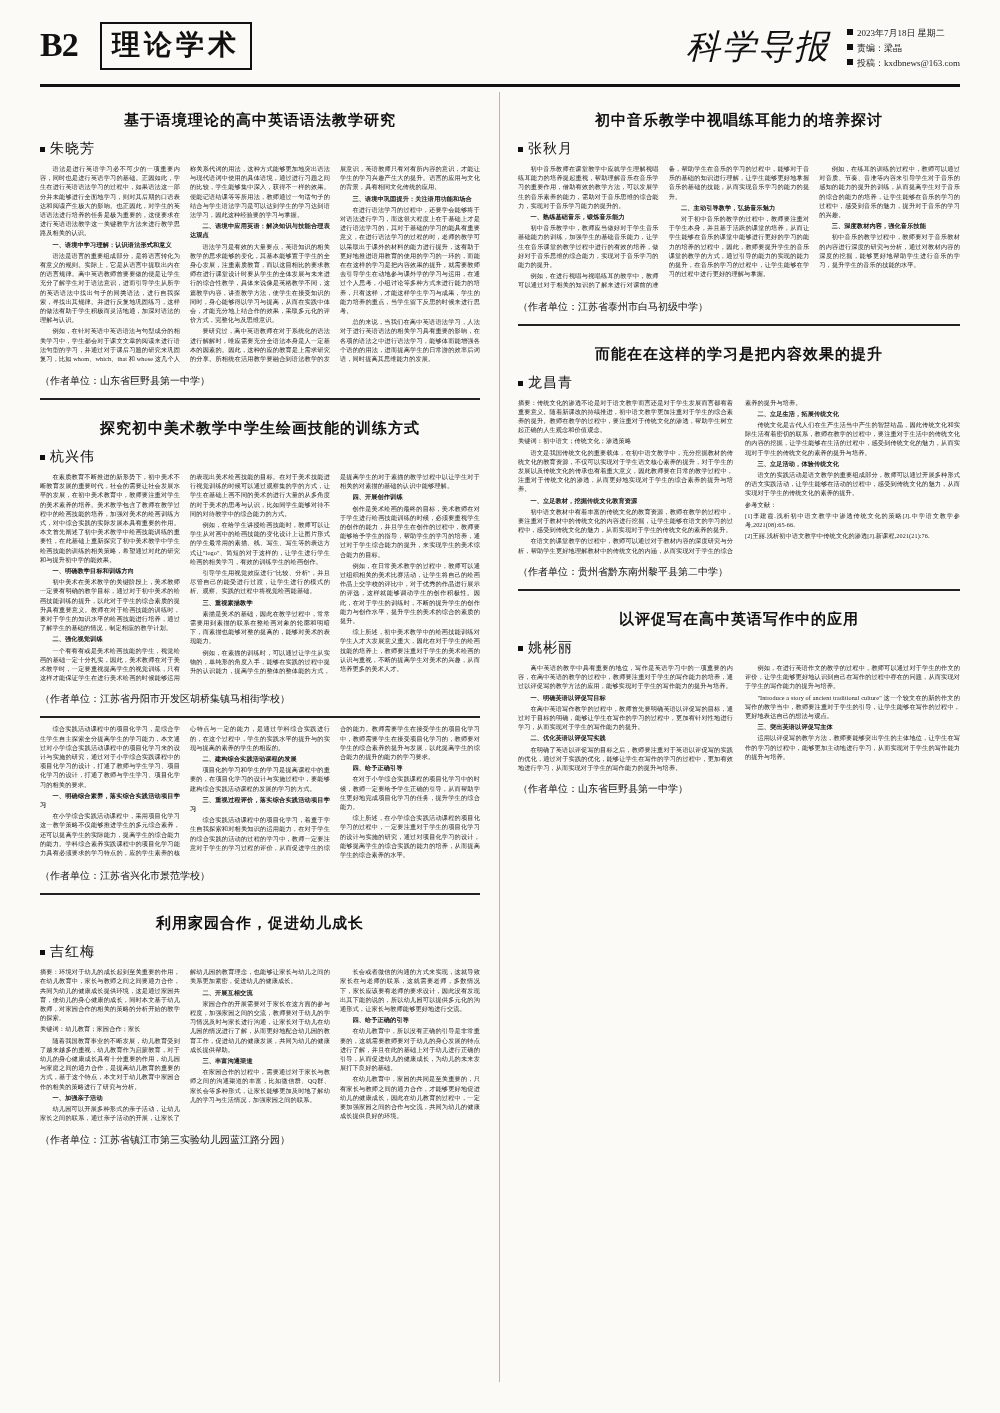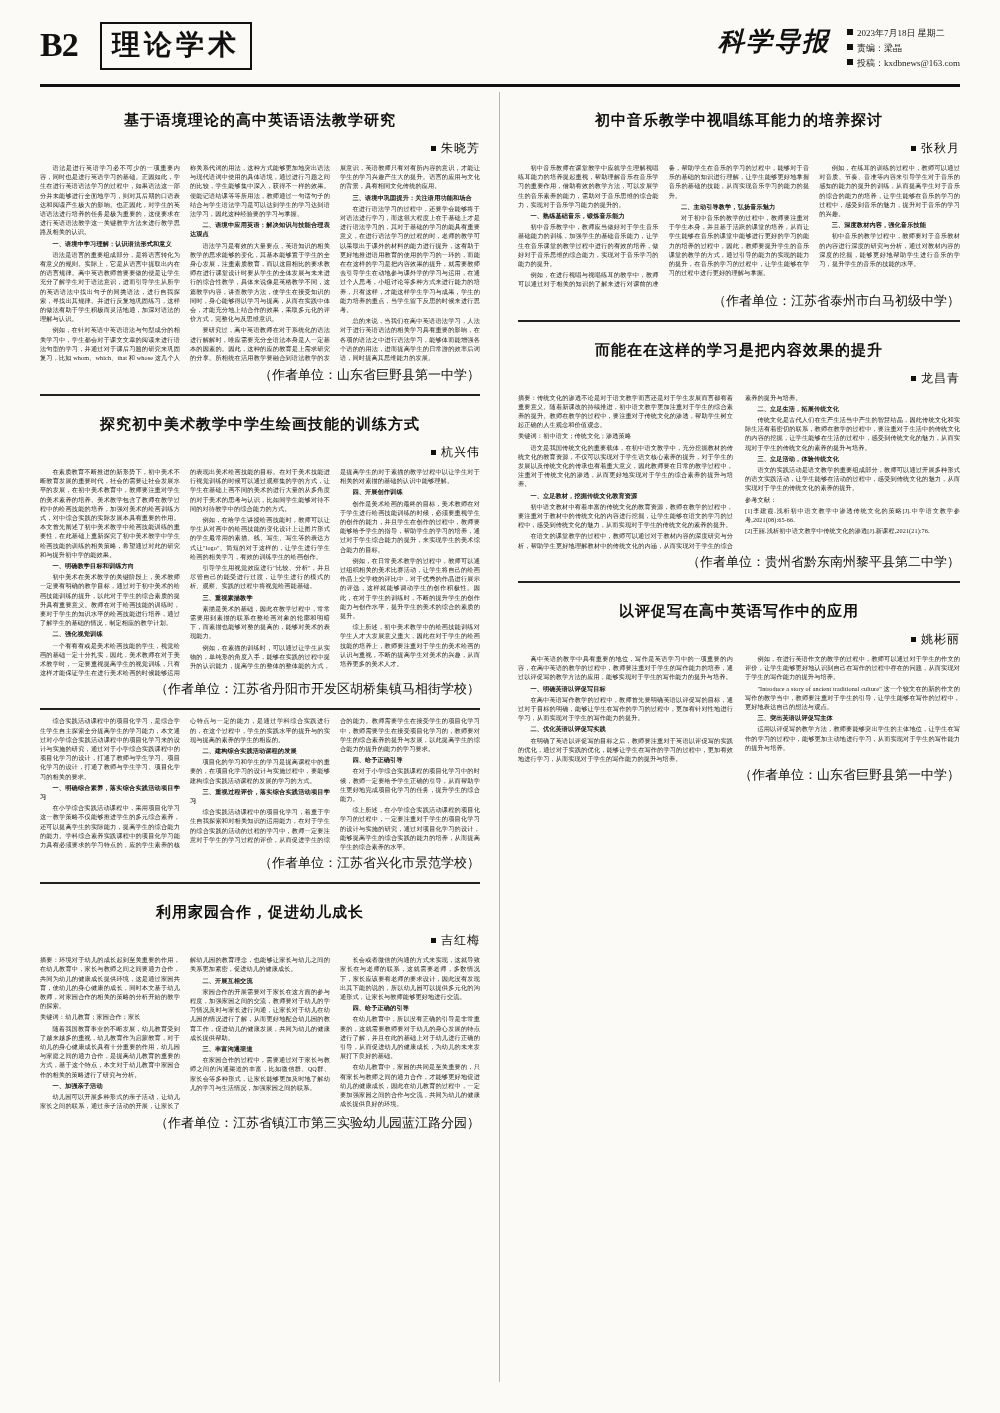--- a/index.html
+++ b/index.html
@@ -27,21 +27,21 @@
   }
   .section-title{
     position:absolute;left:60px;top:0px;
     font-size:28px;font-weight:bold;letter-spacing:4px;
     font-family:"DejaVu Serif",serif;
     border:2px solid #111;padding:2px 10px 4px 10px;
     line-height:38px;
   }
   .brand{
     position:absolute;right:130px;top:2px;
-    font-size:26px;font-weight:bold;letter-spacing:2px;
+    font-size:34px;font-weight:normal;letter-spacing:2px;
     font-style:italic;
     font-family:"DejaVu Serif",serif;
     margin-left:11px;
   }
   .meta{
     position:absolute;right:0;top:4px;text-align:left;
     font-size:9px;line-height:15px;color:#222;
   }
   .meta div{white-space:nowrap;}
   .sq{display:inline-block;width:6px;height:6px;background:#111;margin-right:4px;vertical-align:1px;}
@@ -56,39 +56,39 @@
   .colR{position:absolute;left:478px;top:0;width:442px;}
 
   
   .article{position:relative;margin-bottom:10px;}
   .art-title{
     text-align:center;font-size:15px;font-weight:bold;
     font-family:"DejaVu Serif",serif;
     letter-spacing:1px;line-height:28px;margin:14px 0 6px 0;
   }
   .author{
-    text-align:right;font-size:12px;margin-bottom:6px;letter-spacing:1px;
+    text-align:left;font-size:14px;margin-bottom:6px;letter-spacing:1px;
   }
   .author .sq{width:5px;height:5px;margin-right:5px;}
   .rule{height:1px;background:#b9b6ad;margin:8px 0 6px 0;}
   .rule.thick{height:2px;background:#222;}
   .body{
     column-count:3;column-gap:10px;
     font-size:6.2px;line-height:9.2px;
     text-align:justify;
     text-justify:inter-ideograph;
     color:#1a1a1a;
     letter-spacing:0.1px;
   }
   .body.two{column-count:2;column-gap:12px;}
   .body p{margin:0 0 2px 0;text-indent:2em;}
   .body p.h{font-weight:bold;text-indent:2em;}
   .body p.nohang{text-indent:0;}
   .sign{
-    text-align:right;font-size:13px;margin-top:3px;
+    font-size:10px;margin-top:10px;
     column-span:all;
   }
 </style>
 </head>
 <body>
 
 <div class="page">
 
   <div class="masthead">
     <div class="page-num">B2</div>

